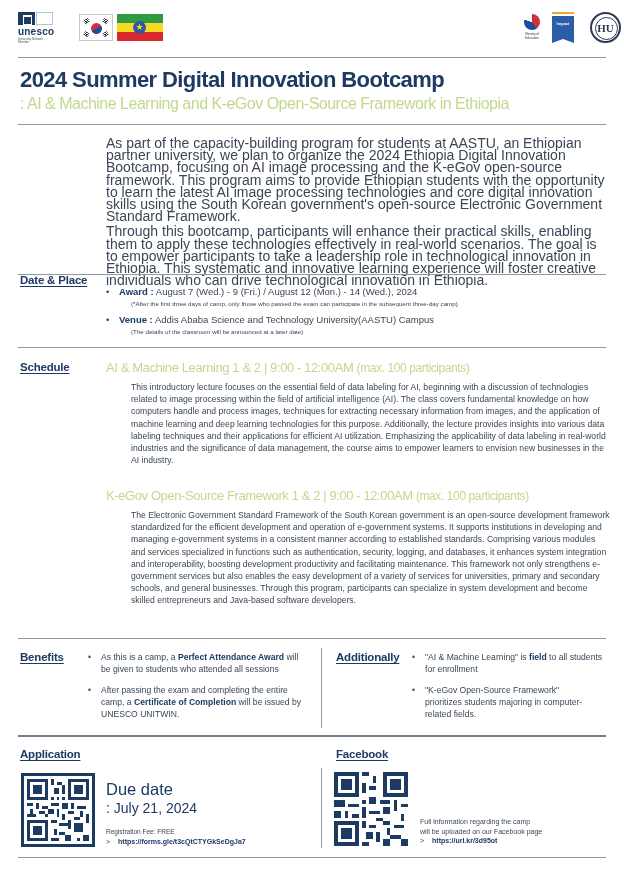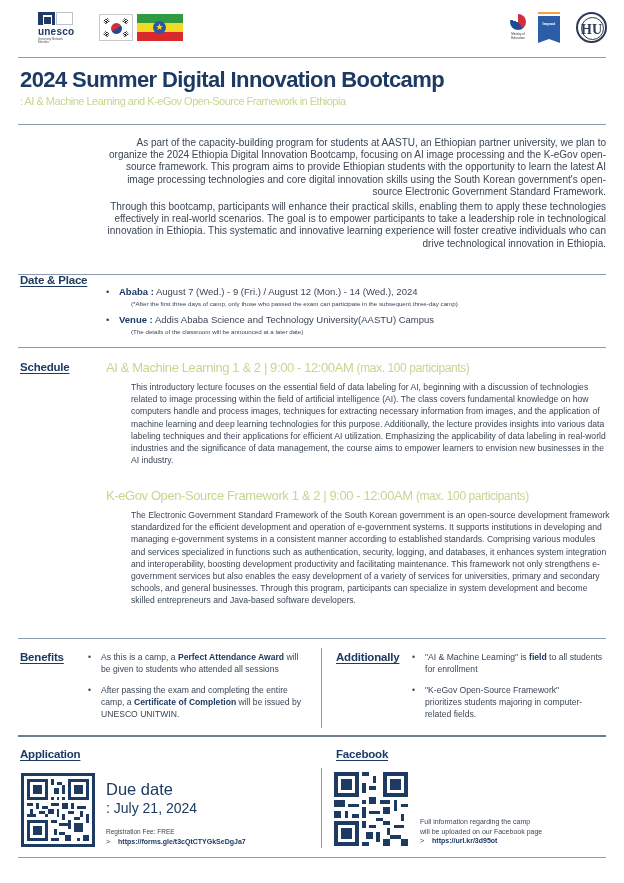--- a/index.html
+++ b/index.html
@@ -1,20 +1,20 @@
 <!DOCTYPE html>
 <html><head>
 <meta charset="utf-8">
 <style>
   * { box-sizing: border-box; margin: 0; padding: 0; }
   html, body { width: 624px; height: 883px; background: #ffffff; overflow: hidden; }
   body { font-family: "Liberation Sans", sans-serif; color: #3a4656; position: relative; }
 
   
-  .logos { position: absolute; top: 12px; left: 18px; right: 17px; height: 32px; margin-left: 20px; }
+  .logos { position: absolute; top: 12px; left: 18px; right: 3px; height: 32px; }
   .logo { position: absolute; }
   .unesco { left: 0; top: 0; width: 38px; height: 34px; }
   .unesco .box { position: absolute; left: 0; top: 0; width: 17px; height: 13px; background: #1d3a63; }
   .unesco .box::after { content: ""; position: absolute; left: 5px; top: 3px; width: 7px; height: 7px; border: 1px solid #fff; border-top-width: 2px; }
   .unesco .box2 { position: absolute; left: 18px; top: 0; width: 17px; height: 13px; border: 1px solid #bbc3cc; }
   .unesco .word { position: absolute; left: 0; top: 14px; font-size: 10px; font-weight: bold; color: #1d3a63; letter-spacing: 0.2px; }
   .unesco .sub { position: absolute; left: 0; top: 26px; font-size: 3px; color: #555; line-height: 3px; width: 30px; }
 
   .kr-flag { left: 61px; top: 2px; width: 34px; height: 27px; border: 1px solid #c8c8c8; background: #fff; }
   .kr-flag .taeguk { position: absolute; left: 11px; top: 8px; width: 11px; height: 11px; border-radius: 50%; background: linear-gradient(to bottom, #d0303c 50%, #1d4d9a 50%); transform: rotate(-30deg); }
@@ -29,29 +29,29 @@
   .moe { right: 78px; top: 2px; width: 22px; height: 30px; }
   .moe .sym { position: absolute; left: 3px; top: 0; width: 16px; height: 16px; border-radius: 50%; background: conic-gradient(#d0303c 0 40%, #1d4d9a 40% 80%, #fff 80%); }
   .moe .txt { position: absolute; left: -2px; top: 18px; width: 26px; font-size: 3px; text-align: center; color: #333; line-height: 4px; }
 
   .impact { right: 47px; top: 0; width: 22px; height: 31px; }
   .impact .bar { height: 2px; background: #f2a33b; }
   .impact .body { position: absolute; top: 4px; left: 0; width: 22px; height: 27px; background: #2b5da8; clip-path: polygon(0 0,100% 0,100% 100%,50% 85%,0 100%); color: #fff; font-size: 4px; text-align: center; font-weight: bold; padding-top: 5px; line-height: 5px; }
 
   .hufs { right: 0; top: 0; width: 31px; height: 31px; border-radius: 50%; border: 2px solid #2b3a55; background: #fff; }
   .hufs::after { content: ""; position: absolute; left: 3px; top: 3px; width: 21px; height: 21px; border-radius: 50%; border: 1px solid #2b3a55; }
-  .hufs span { position: absolute; left: 0; right: 0; top: 8px; text-align: center; font-size: 14px; font-weight: bold; color: #2b3a55; font-family: "Liberation Serif", serif; }
+  .hufs span { position: absolute; left: 0; right: 0; top: 8px; text-align: center; font-size: 11px; font-weight: bold; color: #2b3a55; font-family: "Liberation Serif", serif; }
 
   .rule { position: absolute; left: 18px; right: 18px; height: 1px; background: #8c9aa8; }
   .rule.thick { height: 2px; background: #6f7f8f; }
 
   .title { position: absolute; left: 20px; top: 67px; font-size: 22px; font-weight: bold; color: #1d3a63; letter-spacing: -0.6px; }
-  .subtitle { position: absolute; left: 20px; top: 95px; font-size: 11px; color: #c3d88f; letter-spacing: -0.5px; }
-
-  .intro { position: absolute; left: 106px; top: 137px; width: 500px; font-size: 10px; line-height: 12.2px; color: #3a4656; text-align: right; }
+  .subtitle { position: absolute; left: 20px; top: 95px; font-size: 16px; color: #c3d88f; letter-spacing: -0.5px; }
+
+  .intro { position: absolute; left: 106px; top: 137px; width: 500px; font-size: 14px; line-height: 12.2px; color: #3a4656; }
   .intro p + p { margin-top: 3px; }
 
   .sec-label { position: absolute; left: 20px; font-size: 11.5px; font-weight: bold; color: #1d3a63; text-decoration: underline; text-decoration-thickness: 1px; text-underline-offset: 2px; letter-spacing: -0.2px; }
 
   .bul { position: absolute; font-size: 9.5px; color: #3a4656; }
   .bul .dot { position: absolute; left: -13px; top: 0; }
   .bul b { color: #1d3a63; }
   .note { position: absolute; font-size: 6.2px; color: #3a4656; }
 
   .sched-head { position: absolute; left: 106px; font-size: 13px; color: #c3d88f; letter-spacing: -0.4px; white-space: nowrap; }
@@ -120,21 +120,21 @@
 <div class="intro">
   <p>As part of the capacity-building program for students at AASTU, an Ethiopian partner university, we plan to organize the 2024 Ethiopia Digital Innovation Bootcamp, focusing on AI image processing and the K-eGov open-source framework. This program aims to provide Ethiopian students with the opportunity to learn the latest AI image processing technologies and core digital innovation skills using the South Korean government's open-source Electronic Government Standard Framework.</p>
   <p>Through this bootcamp, participants will enhance their practical skills, enabling them to apply these technologies effectively in real-world scenarios. The goal is to empower participants to take a leadership role in technological innovation in Ethiopia. This systematic and innovative learning experience will foster creative individuals who can drive technological innovation in Ethiopia.</p>
 </div>
 
 <div class="rule" style="top:274px"></div>
 
 <div class="sec-label" style="top:274px">Date &amp; Place</div>
 <div class="bul" style="left:119px;top:286px;width:490px">
   <span class="dot">•</span>
-  <b>Ababa :</b>
+  <b>Award :</b>
   <span>August 7 (Wed.) - 9 (Fri.) / August 12 (Mon.) - 14 (Wed.), 2024</span>
 </div>
 <div class="note" style="left:131px;top:300px">(*After the first three days of camp, only those who passed the exam can participate in the subsequent three-day camp)</div>
 <div class="bul" style="left:119px;top:314px;width:490px">
   <span class="dot">•</span>
   <b>Venue :</b>
   <span>Addis Ababa Science and Technology University(AASTU) Campus</span>
 </div>
 <div class="note" style="left:131px;top:328px">(The details of the classroom will be announced at a later date)</div>
 

